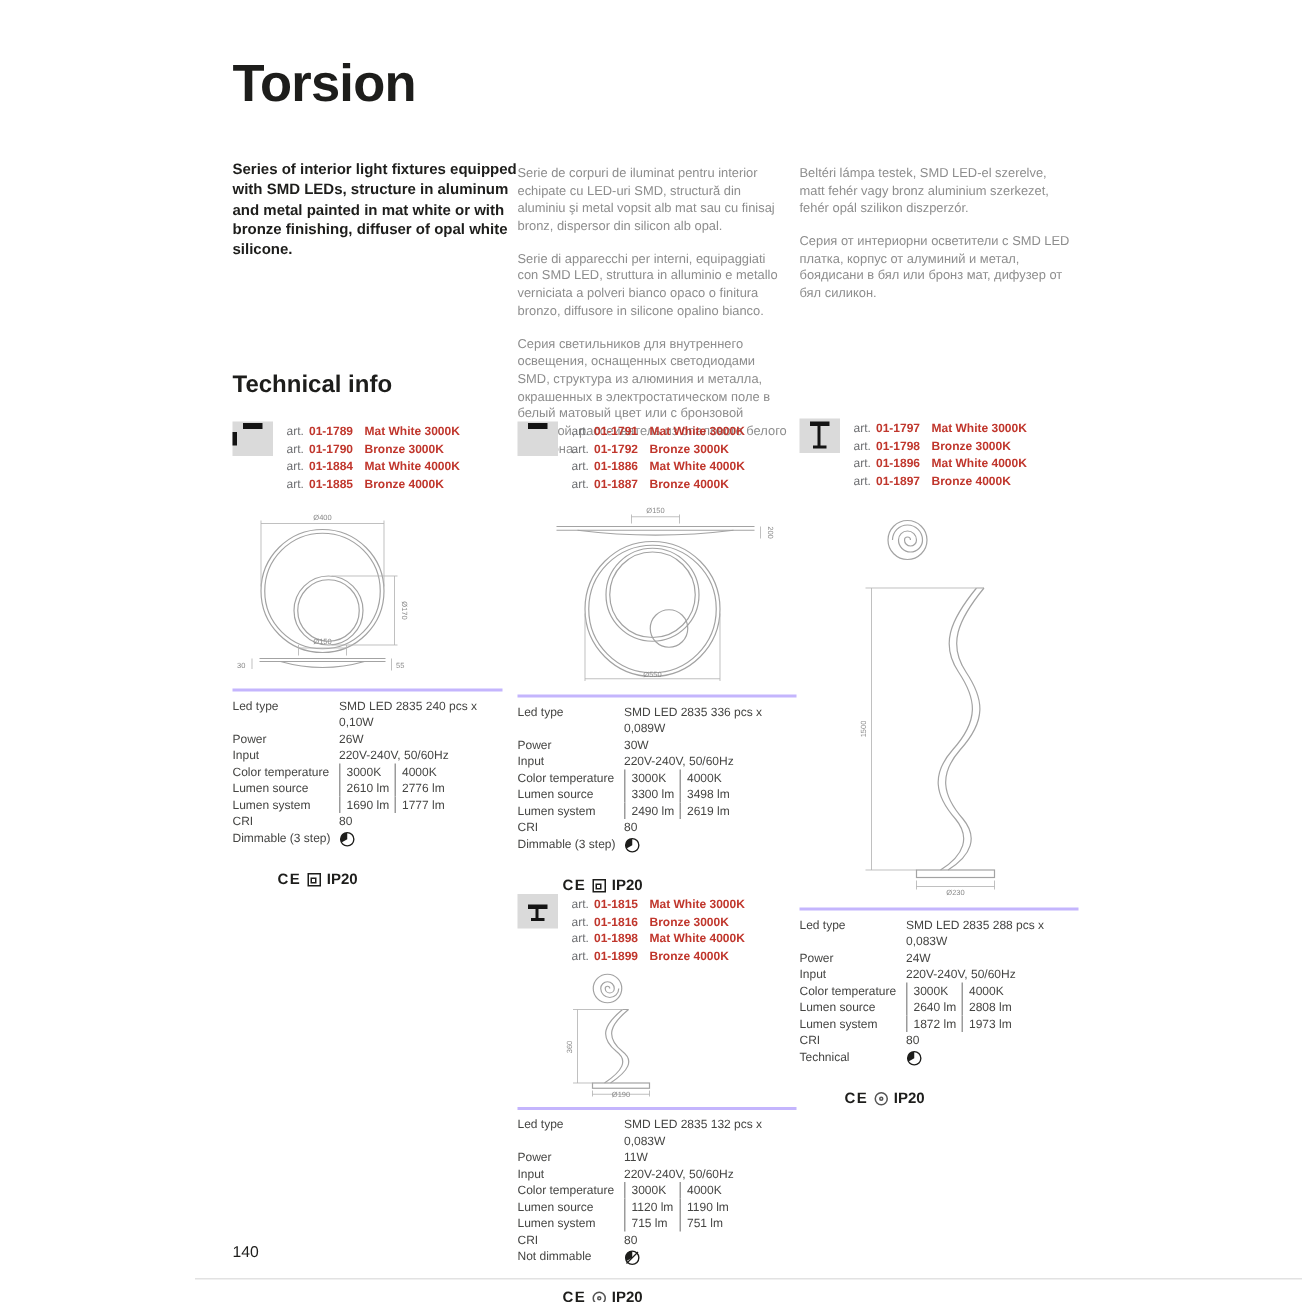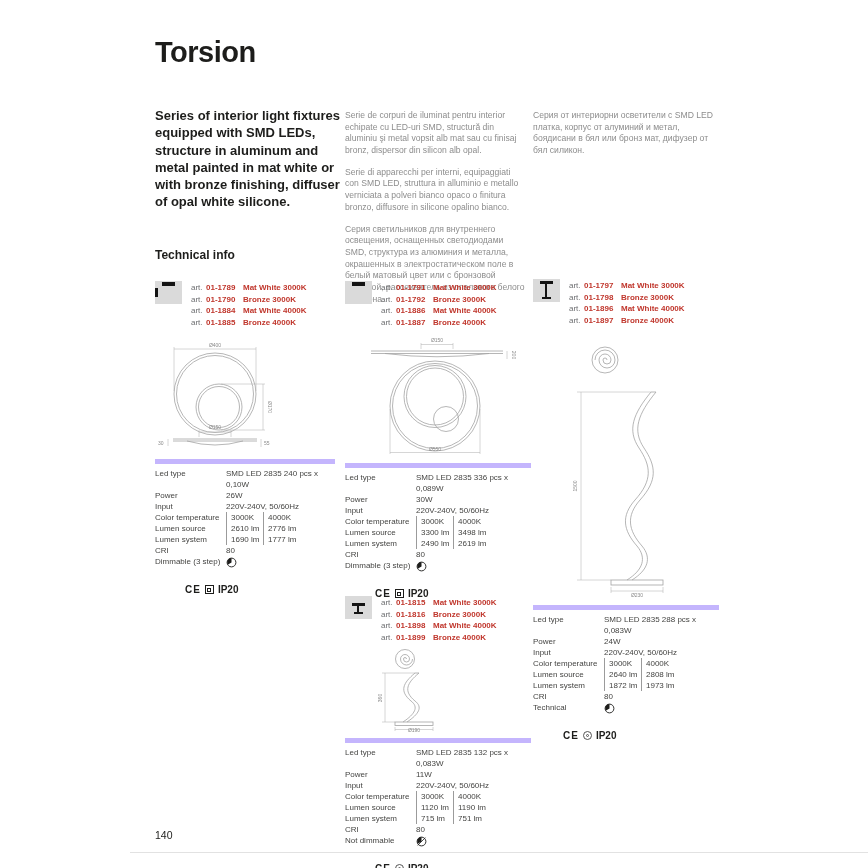--- a/index.html
+++ b/index.html
@@ -1,27 +1,27 @@
 <!DOCTYPE html>
 <html><head>
 <meta charset="utf-8">
 <style>
   html,body{margin:0;padding:0;width:868px;height:868px;background:#ffffff;overflow:hidden;}
   body{font-family:"Liberation Sans", sans-serif;color:#1d1d1b;}
   .page{position:relative;width:868px;height:868px;background:#fff;}
 
-  .title{position:absolute;left:155px;top:36px;font-size:29px;font-weight:bold;letter-spacing:-0.5px;color:#1d1d1b;}
-
-  .intro-en{position:absolute;left:155px;top:107px;width:190px;font-size:13px;font-weight:bold;line-height:1.33;color:#1d1d1b;}
+  .title{position:absolute;left:155px;top:36px;font-size:35px;font-weight:bold;letter-spacing:-0.5px;color:#1d1d1b;}
+
+  .intro-en{position:absolute;left:155px;top:107px;width:190px;font-size:10px;font-weight:bold;line-height:1.33;color:#1d1d1b;}
   .intro-col{position:absolute;top:110px;width:180px;font-size:8.6px;line-height:1.36;color:#8d8d8d;}
   .intro-col p{margin:0 0 10px 0;}
   .intro-col.c2{left:345px;}
   .intro-col.c3{left:533px;}
 
-  .section-title{position:absolute;left:155px;top:248px;font-size:12px;font-weight:bold;color:#1d1d1b;}
+  .section-title{position:absolute;left:155px;top:248px;font-size:16px;font-weight:bold;color:#1d1d1b;}
 
   .product{position:absolute;}
   #p1{left:155px;top:281px;width:180px;}
   #p2{left:345px;top:281px;width:186px;}
   #p3{left:533px;top:279px;width:200px;}
   #p4{left:345px;top:596px;width:186px;}
 
   .prod-header{display:flex;gap:9px;height:48px;}
   .mount-icon{width:27px;height:23px;background:#dadada;flex:none;position:relative;}
   .mi-bar-top{position:absolute;top:1px;left:7px;width:13px;height:4px;background:#141414;}
@@ -36,21 +36,21 @@
   .art-row{display:flex;font-size:8px;line-height:11.5px;}
   .art-prefix{width:15px;color:#6d6e71;}
   .art-code{width:37px;color:#c0362c;font-weight:bold;}
   .art-finish{color:#c0362c;font-weight:bold;}
 
   .drawing{display:block;}
   .drawing .ln{stroke:#a3a3a3;stroke-width:0.8;fill:none;}
   .drawing .dim{stroke:#b3b3b3;stroke-width:0.55;fill:none;}
   .drawing text{font-family:"Liberation Sans",sans-serif;font-size:5px;fill:#8a8a8a;}
 
-  .spec-table{border-top:5px solid #c4b5fd;padding-top:4px;}
+  .spec-table{border-top:2px solid #c4b5fd;padding-top:4px;}
   .spec-row{display:grid;grid-template-columns:71px 37px auto;font-size:8px;line-height:11px;color:#454543;}
   .sv.span2{grid-column:2/4;}
   .sv.cell{border-left:1px solid #9b9b9b;padding-left:4px;}
   .dim-icon{margin-top:1px;}
 
   .ce-line{margin-top:13px;display:flex;align-items:center;gap:4px;margin-left:30px;}
   .ce-mark{font-size:10px;font-weight:bold;letter-spacing:1px;color:#1d1d1b;}
   .ip-mark{font-size:10px;font-weight:bold;color:#1d1d1b;}
   .class2-icon{width:9px;height:9px;border:1px solid #1d1d1b;display:flex;align-items:center;justify-content:center;box-sizing:border-box;}
   .class2-inner{width:4px;height:4px;border:1px solid #1d1d1b;box-sizing:border-box;}
@@ -69,20 +69,21 @@
 
   <div class="intro-en">Series of interior light fixtures equipped with SMD LEDs, structure in aluminum and metal painted in mat white or with bronze finishing, diffuser of opal white silicone.</div>
 
   <div class="intro-col c2">
     <p>Serie de corpuri de iluminat pentru interior echipate cu LED-uri SMD, structură din aluminiu şi metal vopsit alb mat sau cu finisaj bronz, dispersor din silicon alb opal.</p>
     <p>Serie di apparecchi per interni, equipaggiati con SMD LED, struttura in alluminio e metallo verniciata a polveri bianco opaco o finitura bronzo, diffusore in silicone opalino bianco.</p>
     <p>Серия светильников для внутреннего освещения, оснащенных светодиодами SMD, структура из алюминия и металла, окрашенных в электростатическом поле в белый матовый цвет или с бронзовой отделкой, рассеиватель из опалового белого силикона.</p>
   </div>
 
   <div class="intro-col c3">
+    <p>Beltéri lámpa testek, SMD LED-el szerelve, matt fehér vagy bronz aluminium szerkezet, fehér opál szilikon diszperzór.</p>
     <p>Серия от интериорни осветители с SMD LED платка, корпус от алуминий и метал, боядисани в бял или бронз мат, дифузер от бял силикон.</p>
   </div>
 
   <div class="section-title">Technical info</div>
 
   <div class="product" id="p1">
     <div class="prod-header">
       <div class="mount-icon">
         <span class="mi-bar-top"></span>
         <span class="mi-bar-left"></span>

